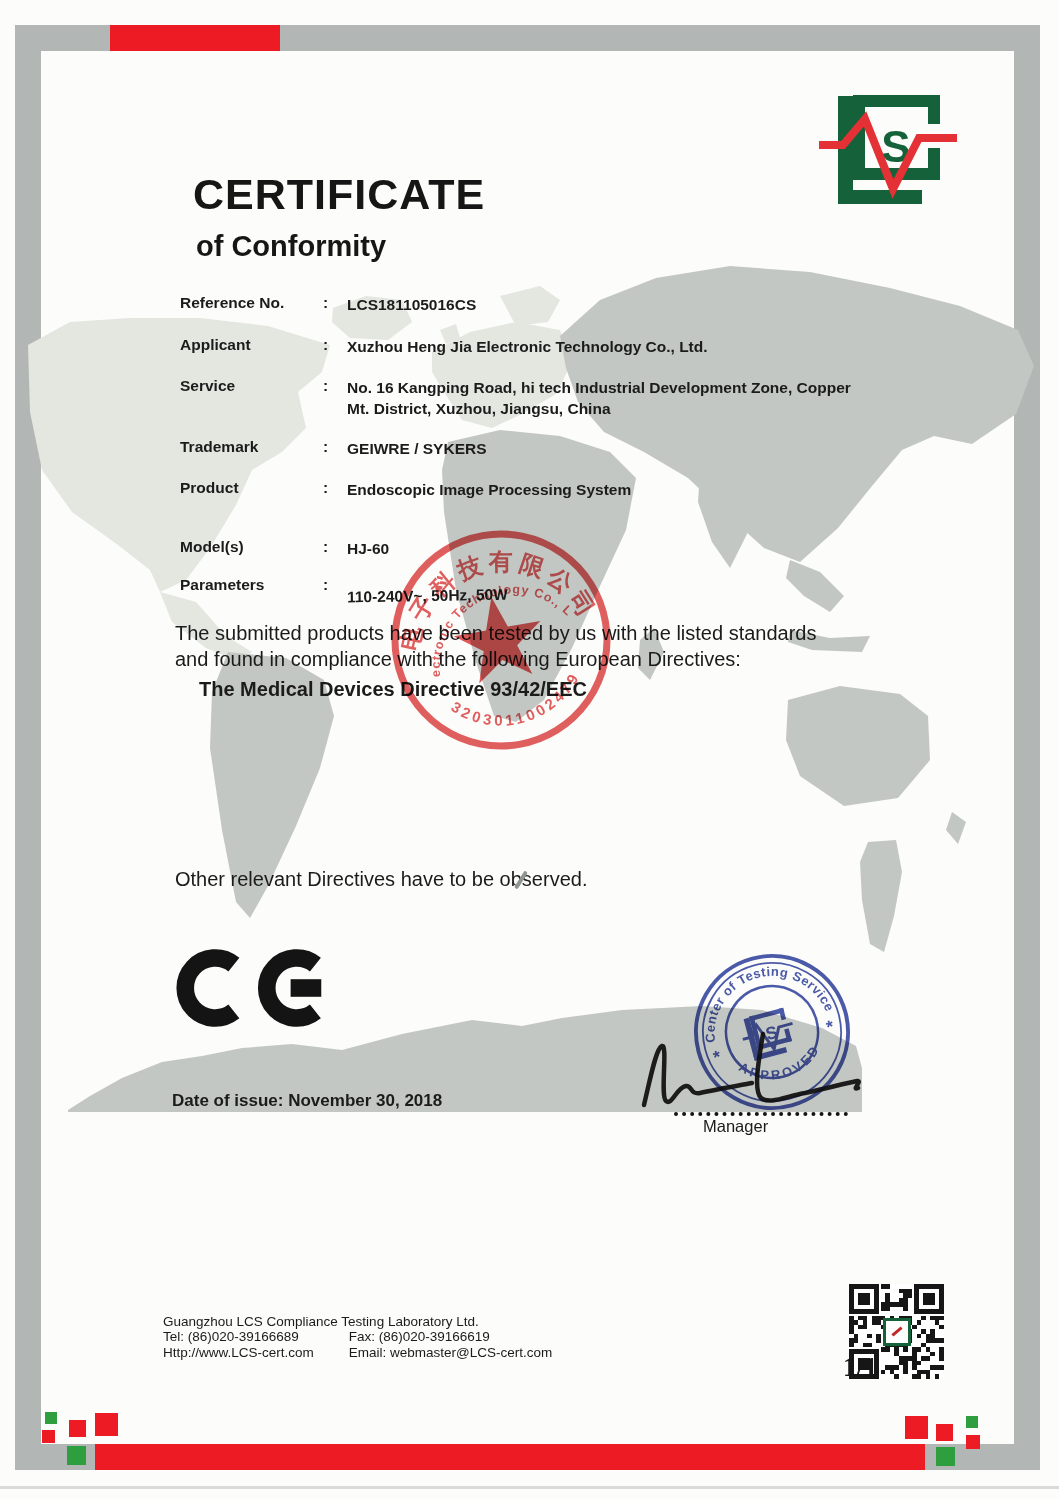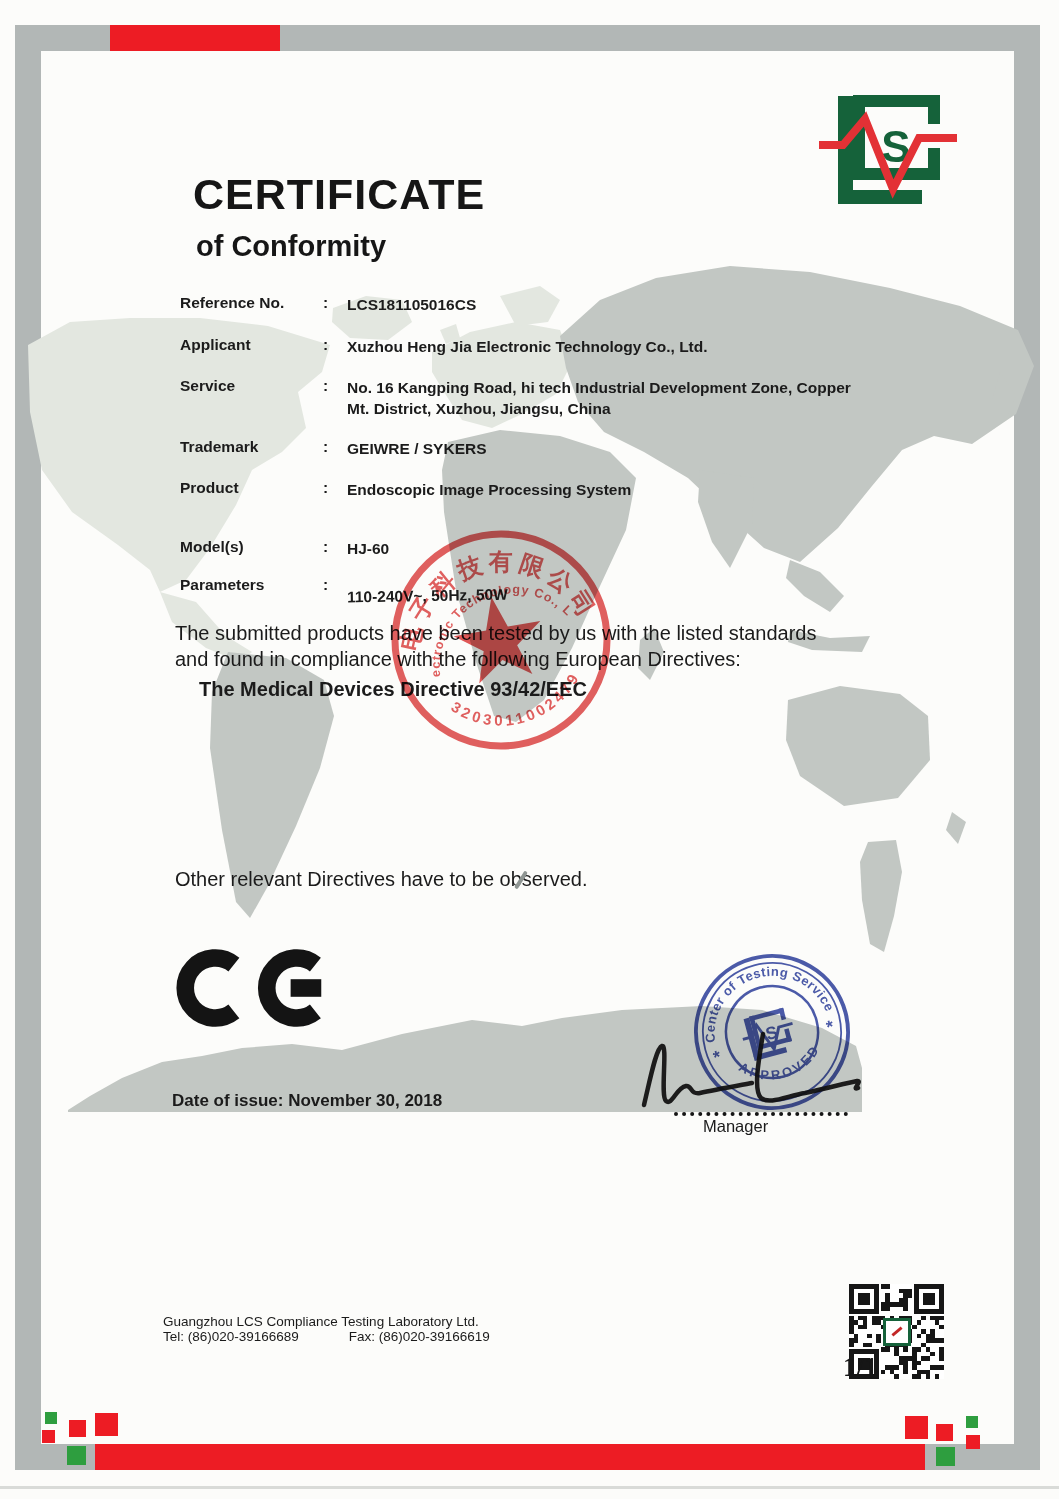--- a/index.html
+++ b/index.html
@@ -235,20 +235,24 @@
     </g>
   </svg>
   <div class="dotline"></div>
   <div class="manager">Manager</div>
 
   <div class="footer">
     <div>Guangzhou LCS Compliance Testing Laboratory Ltd.</div>
     <div class="cols">
       <span class="c1">Tel: (86)020-39166689</span>
       <span>Fax: (86)020-39166619</span>
+    </div>
+    <div class="cols">
+      <span class="c1">Http://www.LCS-cert.com</span>
+      <span>Email: webmaster@LCS-cert.com</span>
     </div>
   </div>
 
   <div class="qr">
     <div class="qr-modules">
         <b style="grid-area: 1 / 8;"></b>
         <b style="grid-area: 1 / 9;"></b>
         <b style="grid-area: 2 / 12;"></b>
         <b style="grid-area: 2 / 13;"></b>
         <b style="grid-area: 2 / 14;"></b>

